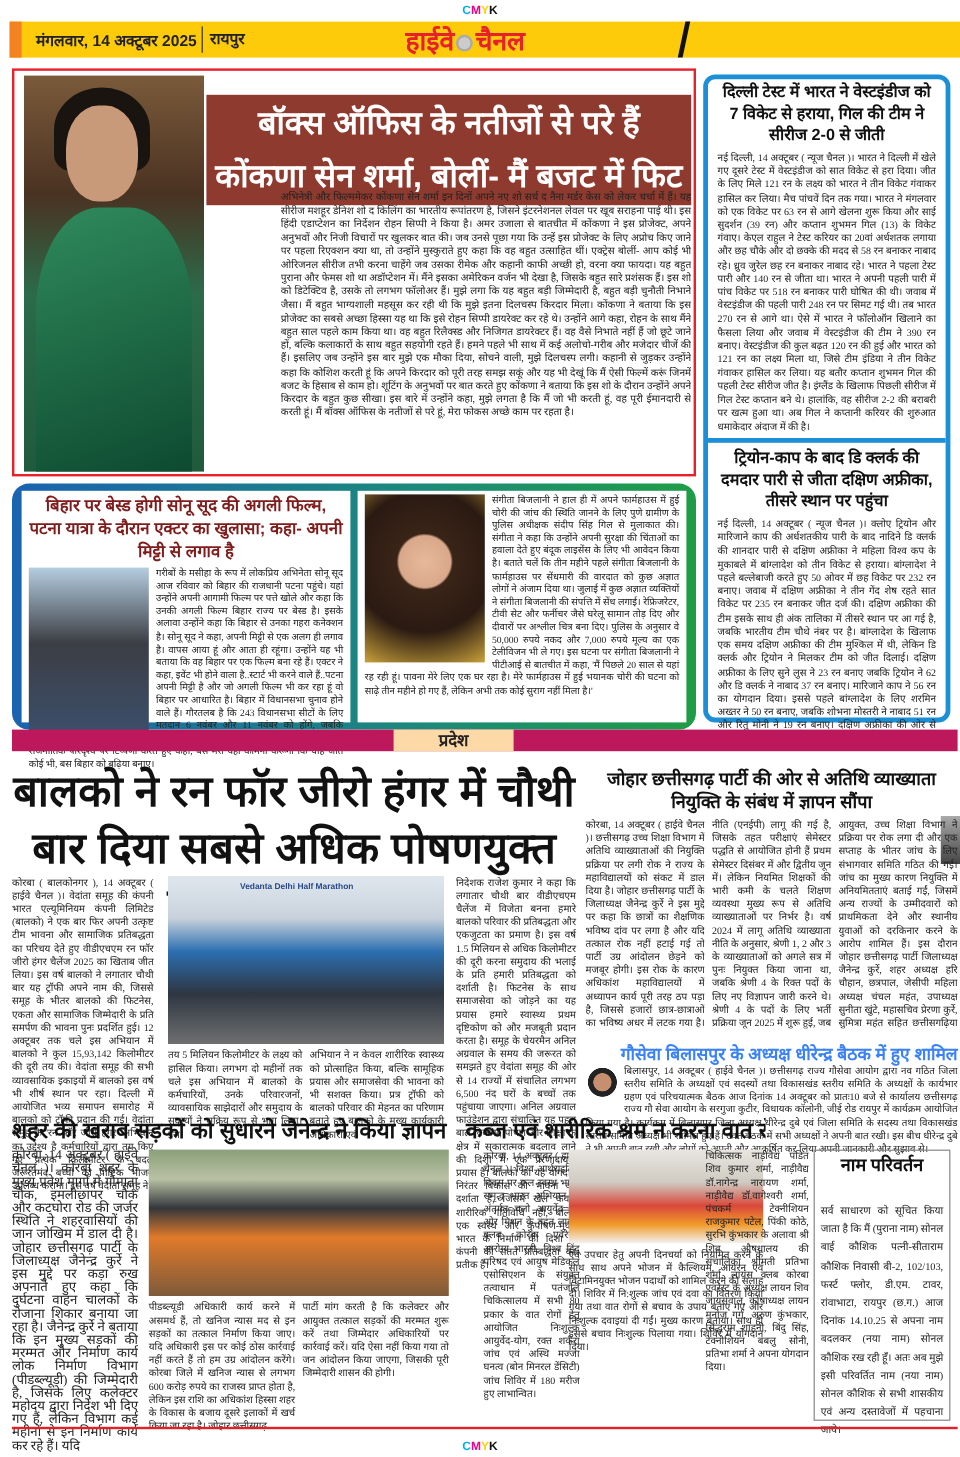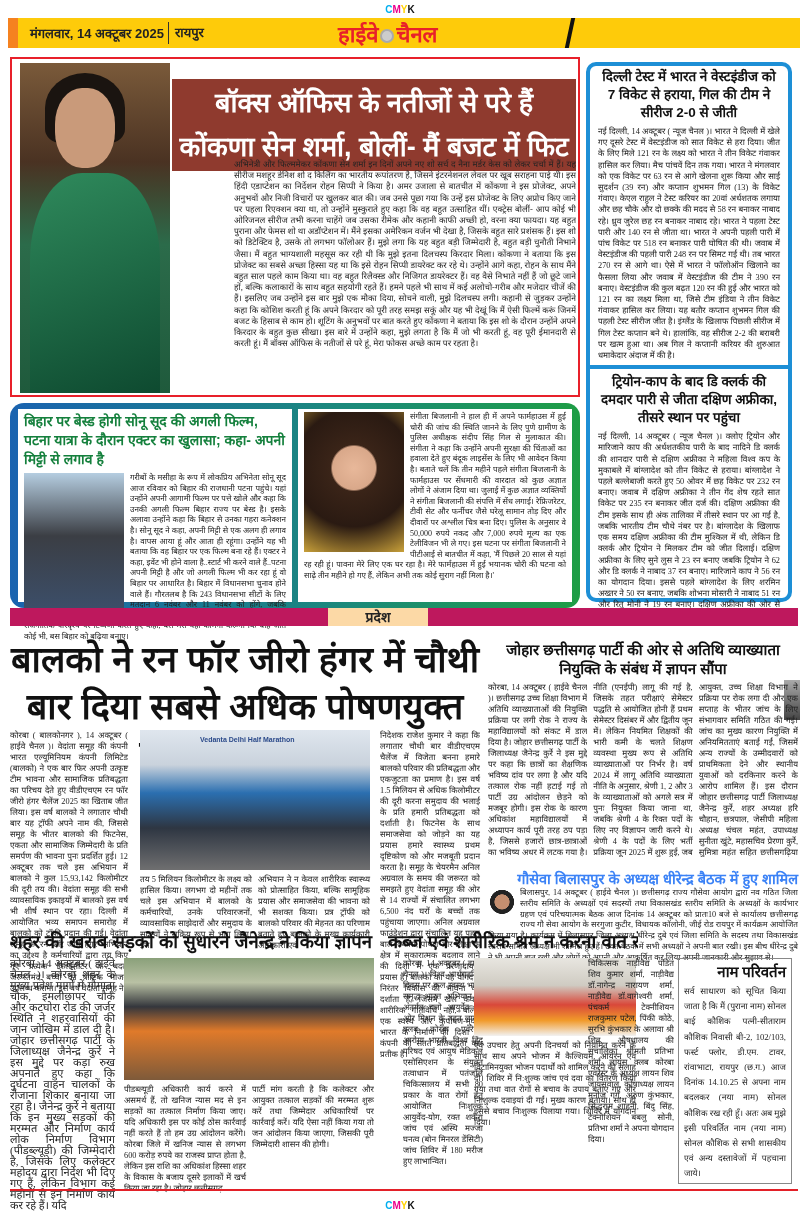--- a/index.html
+++ b/index.html
@@ -23,21 +23,21 @@
 .film .headline{position:absolute;left:160px;top:20px;width:404px;height:92px;background:#8f3a2e;color:#fff;font:bold 27px "Liberation Sans",sans-serif;line-height:44px;text-align:center;padding:2px 6px}
 .film .body{position:absolute;left:222px;top:100px;width:342px;height:234px;font-size:8.5px;line-height:11.2px;text-align:justify;color:#222;overflow:hidden}
 .sport{left:586px;top:62px;width:206px;height:540px;border:4px solid #1d8fd6;border-radius:10px;background:#fff}
 .sport .art{padding:2px 8px}
 .sport h3{font:bold 13.5px "Liberation Sans",sans-serif;line-height:18px;text-align:center;color:#111;margin-bottom:4px}
 .sport p{font-size:8.3px;line-height:11.2px;text-align:justify;color:#222}
 .sport .div{height:4px;background:#1d8fd6;margin:4px -8px}
 .gradbox{left:10px;top:403px;width:570px;height:205px;border-radius:14px;background:linear-gradient(90deg,#1a63b0,#1b8a7a 60%,#1e9d45);padding:6px 8px}
 .gradbox .inner{display:flex;gap:6px;height:100%}
 .gradbox .col{background:#fff;flex:1;padding:3px 6px;position:relative}
-.gradbox h3{font:bold 14px "Liberation Sans",sans-serif;line-height:19px;color:#15803d;text-align:left;margin-bottom:4px}
+.gradbox h3{font:bold 14px "Liberation Sans",sans-serif;line-height:19px;color:#7f1d1d;text-align:center;margin-bottom:4px}
 .gradbox .pic{float:left;width:100px;height:140px;margin-right:6px;background:linear-gradient(180deg,#b5cde0,#3b3e44 45%,#3c4f6b)}
 .gradbox .pic.sangeeta{background:radial-gradient(circle at 50% 40%,#e8b89a 0,#d9a88a 22%,#3a2418 24%,#2a1a12 60%,#c9a13a 100%)}
 .gradbox p{font-size:8px;line-height:10.6px;text-align:justify;color:#222}
 .pradesh{left:10px;top:608px;width:788px;height:18px;background:#be185d}
 .pradesh span{position:absolute;left:318px;top:0;width:100px;height:18px;background:#fcd9a6;text-align:center;font:bold 14px "Liberation Sans",sans-serif;color:#222;line-height:18px}
 .balco-h{left:10px;top:636px;width:470px;font:bold 36px "Liberation Sans",sans-serif;line-height:47px;text-align:center;color:#111}
 .balco-body{left:10px;top:730px;width:470px;height:190px}
 .balco-body .c1{position:absolute;left:0;top:0;width:118px;font-size:8.3px;line-height:11px;text-align:justify}
 .balco-body .photo{position:absolute;left:130px;top:0;width:230px;height:140px;background:linear-gradient(180deg,#dfe6ee 0%,#c9d2dc 25%,#2b6fb0 45%,#2e3642 70%,#6f6f70 100%)}
 .balco-body .photo .banner{position:absolute;left:60px;top:6px;font:bold 7px "Liberation Sans",sans-serif;color:#2b4a8a}
@@ -57,21 +57,21 @@
 .sadak{left:10px;top:958px;width:372px;height:228px}
 .sadak .c1{position:absolute;left:0;top:0;width:105px;font-size:11px;line-height:11px;text-align:justify}
 .sadak .photo{position:absolute;left:114px;top:0;width:250px;height:122px;background:linear-gradient(180deg,#8aa07a 0%,#b9c1a4 20%,#34363c 40%,#e07a2a 60%,#7e5a3a 100%)}
 .sadak .c2a{position:absolute;left:114px;top:126px;width:122px;font-size:8.3px;line-height:11px;text-align:justify}
 .sadak .c2b{position:absolute;left:242px;top:126px;width:122px;font-size:8.3px;line-height:11px;text-align:justify}
 .kabz{left:388px;top:958px;width:248px;height:228px}
 .kabz .c1{position:absolute;left:15px;top:0;width:80px;font-size:8.3px;line-height:11px;text-align:justify}
 .kabz .photo{position:absolute;left:86px;top:0;width:162px;height:78px;background:linear-gradient(180deg,#e8e6e0 0%,#cfcbc2 35%,#d9483a 60%,#f19a2a 80%,#f2f2f2 100%)}
 .kabz .c2{position:absolute;left:86px;top:82px;width:162px;font-size:8.3px;line-height:11px;text-align:justify}
 .naam{left:678px;top:958px;width:114px;height:226px;border:1px solid #888;padding:3px 5px}
-.naam h3{font:bold 15px "Liberation Serif",serif;text-align:right;color:#111;line-height:20px;margin-bottom:2px}
+.naam h3{font:bold 15px "Liberation Serif",serif;text-align:center;color:#111;line-height:20px;margin-bottom:20px}
 .naam p{font-size:8.6px;line-height:15.2px;text-align:justify}
 .redline{position:absolute;left:10px;top:1189px;width:788px;height:2px;background:#e32028}
 .sideimg{position:absolute;left:784px;top:680px;width:16px;height:40px;background:linear-gradient(180deg,#aaa,#444)}
 </style>
 </head>
 <body>
 
 <div class="cmyk" style="top:4px">
   <span class="c">C</span><span class="m">M</span><span class="y">Y</span><span class="k">K</span>
 </div>

